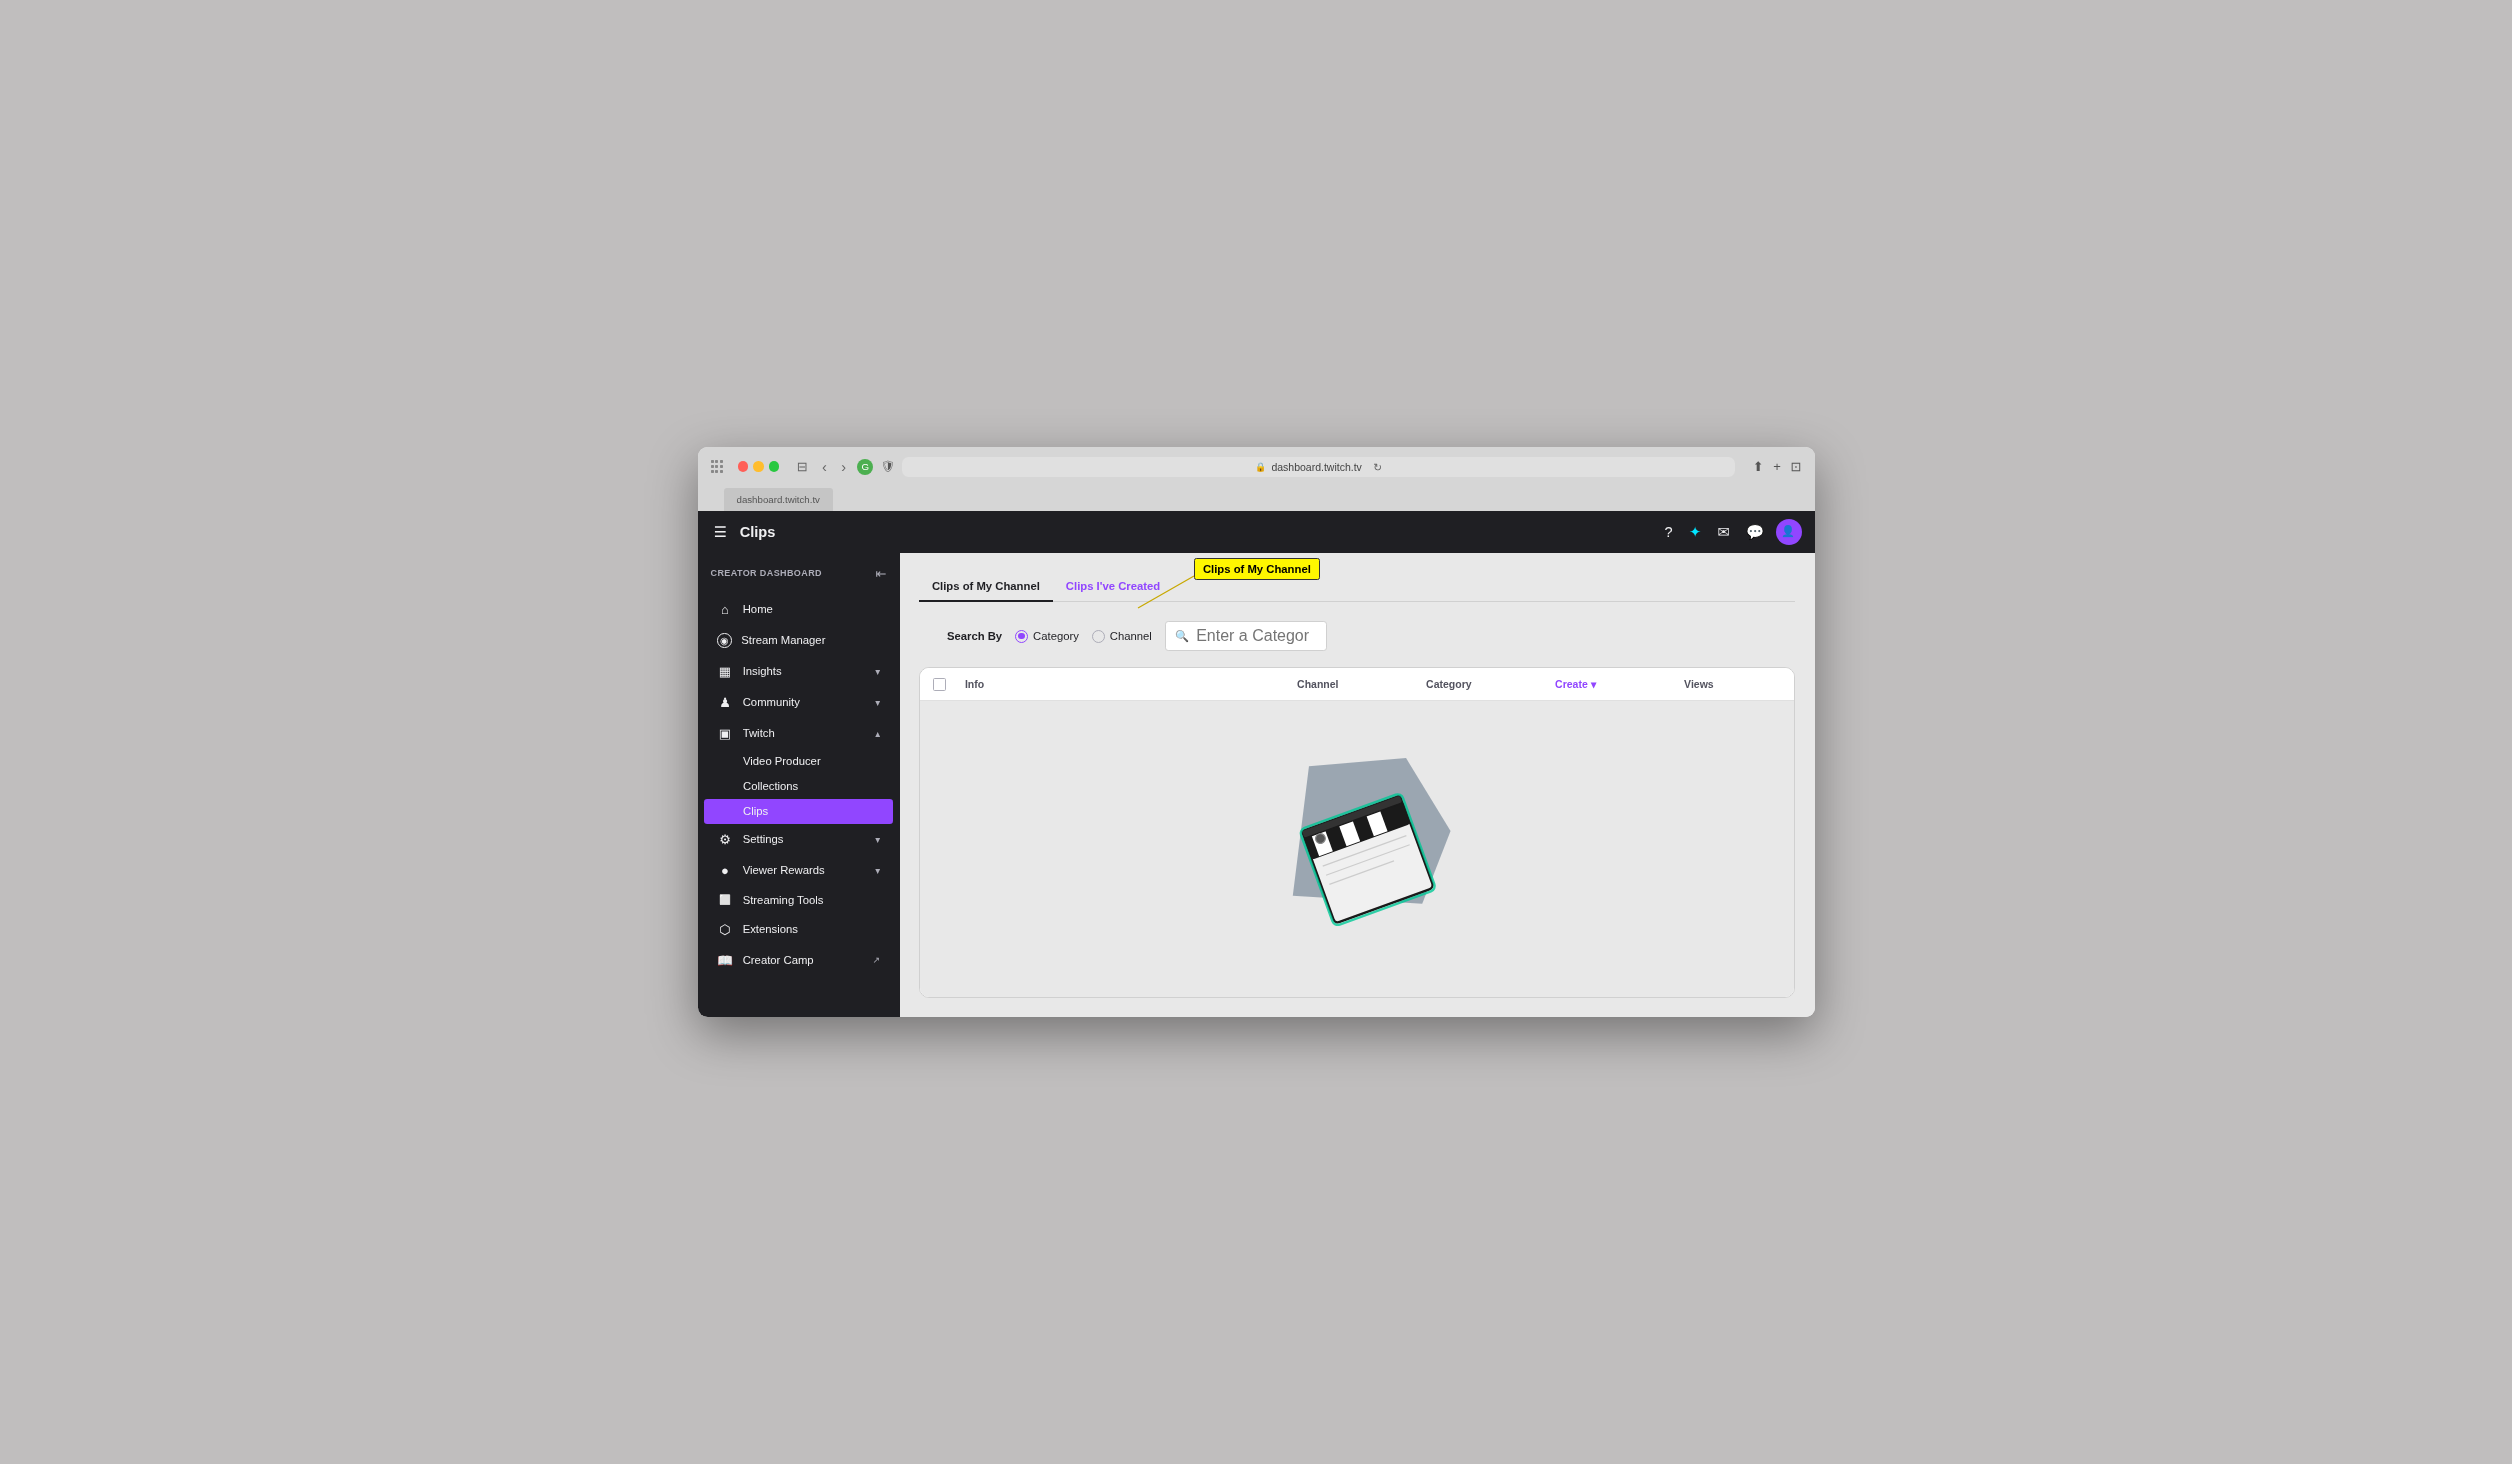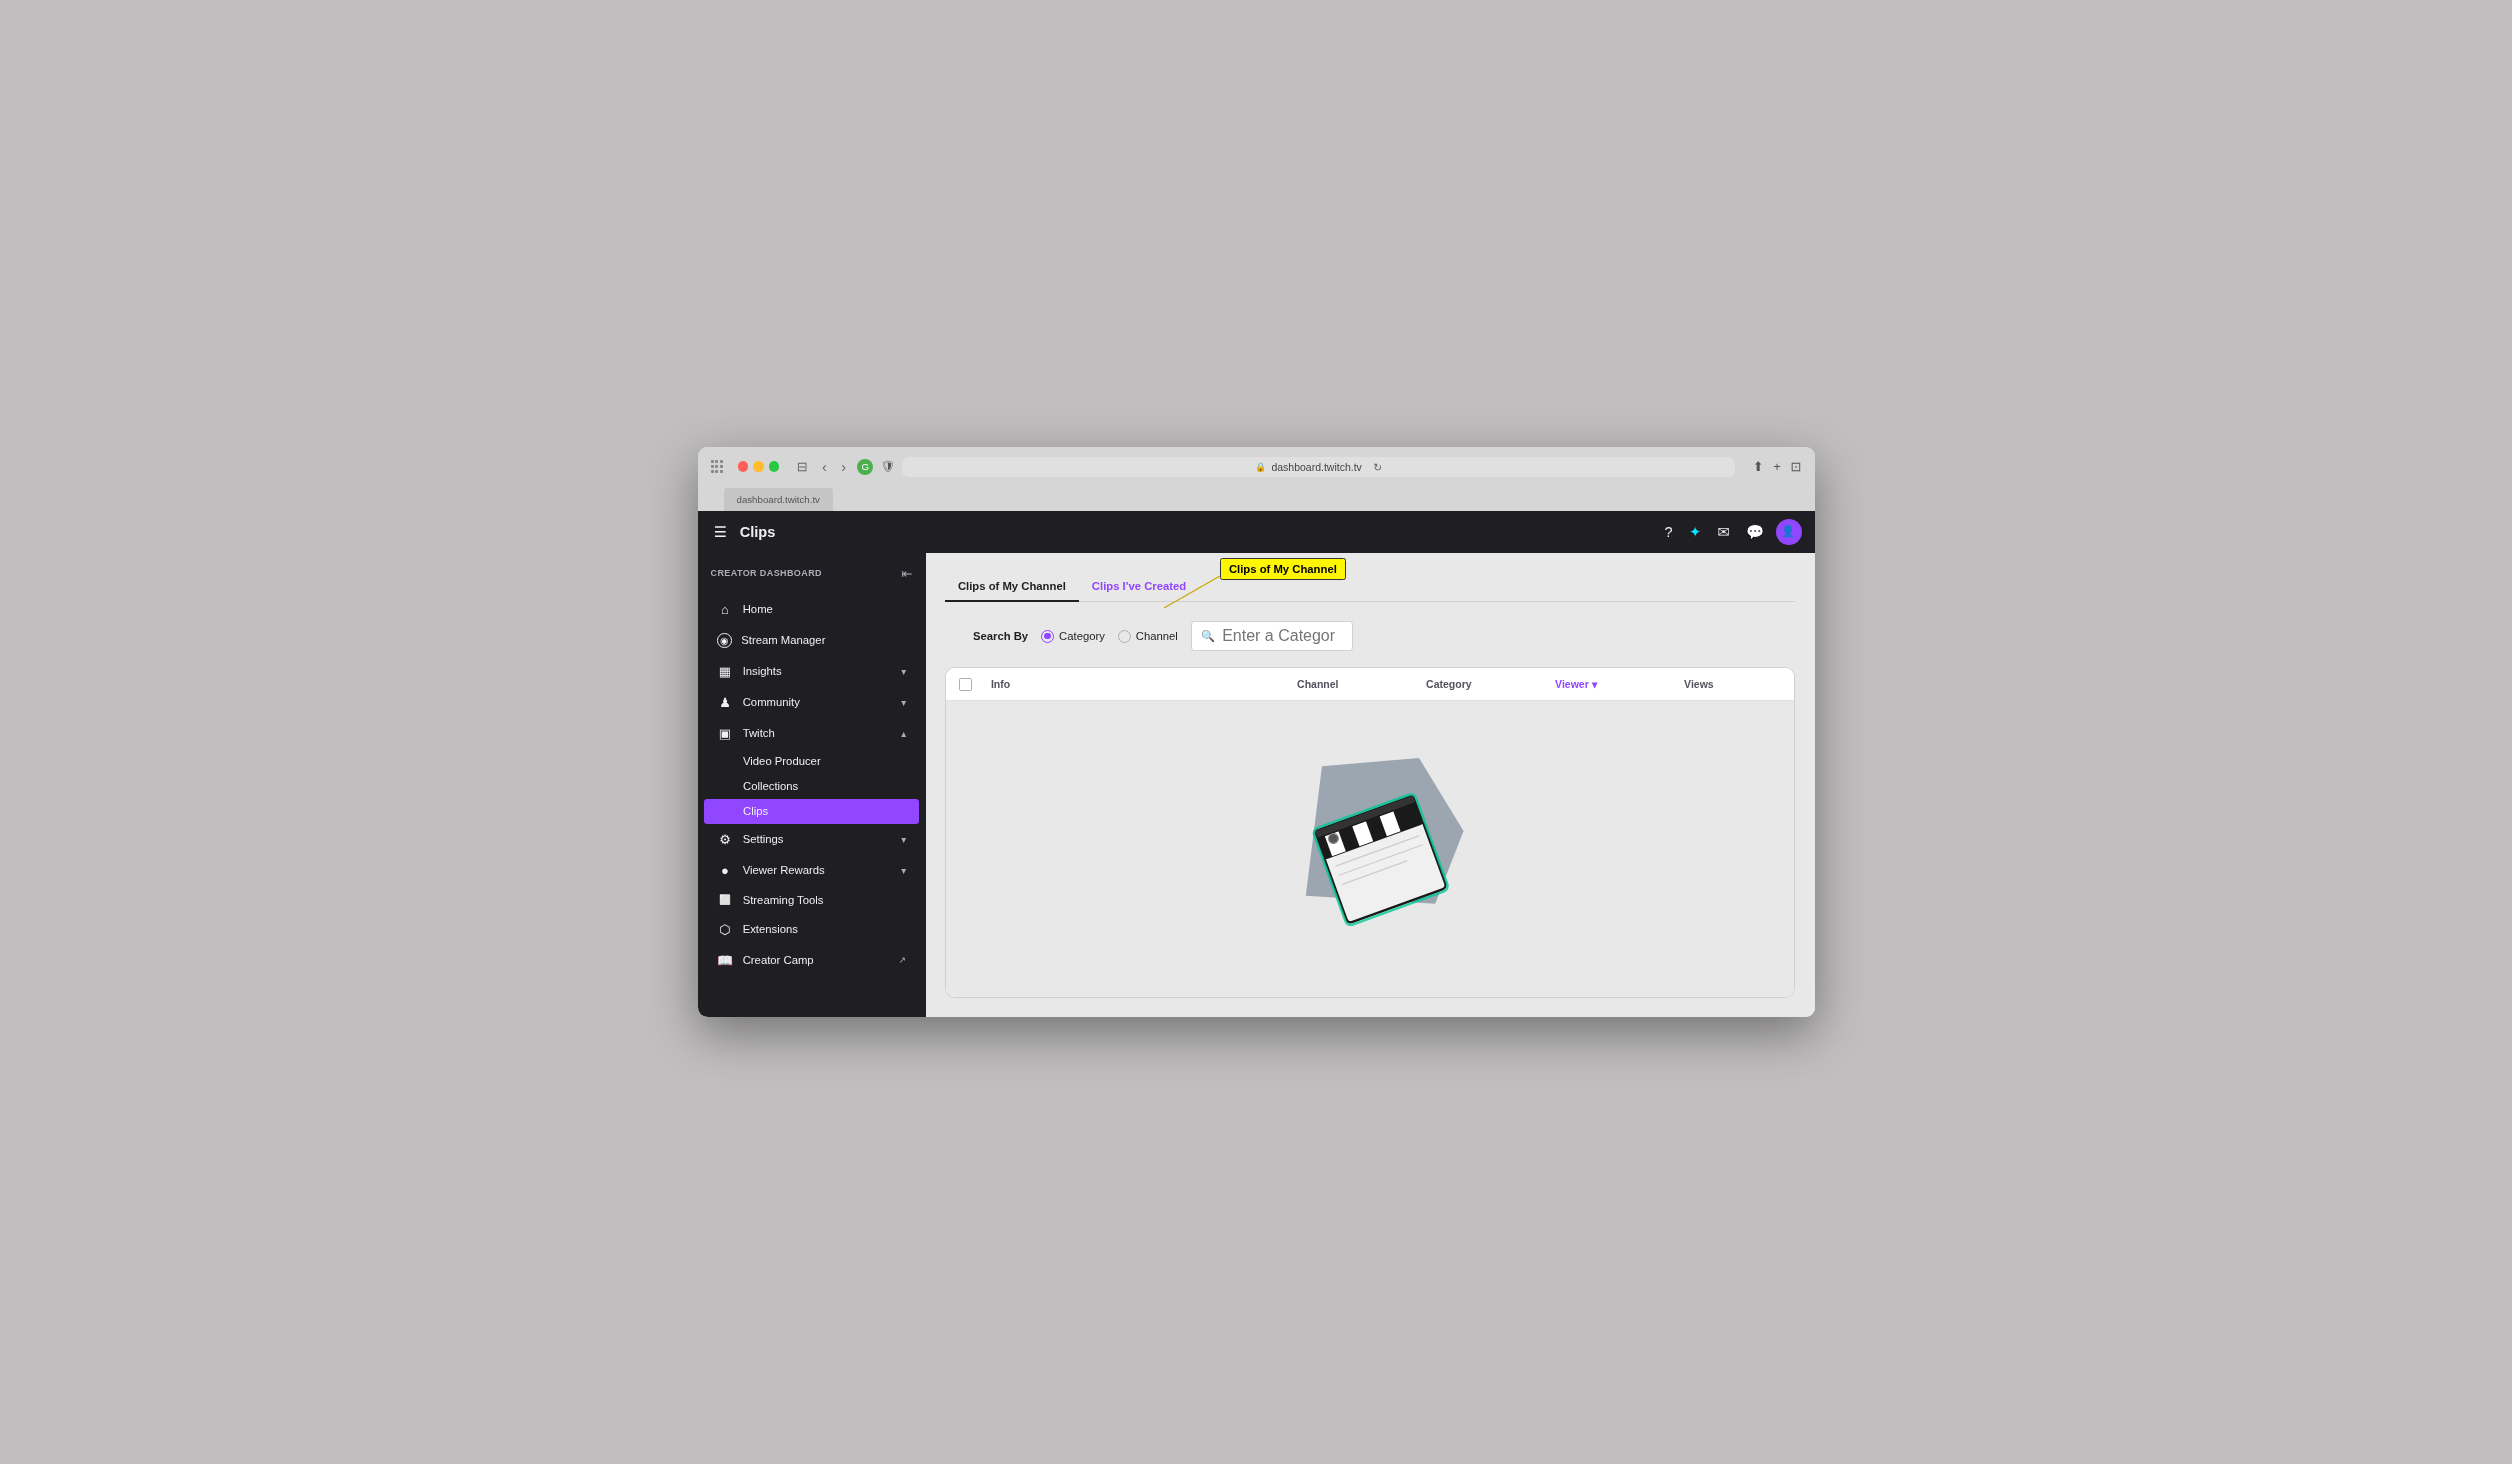--- a/index.html
+++ b/index.html
@@ -218,21 +218,21 @@
 
     
     .app-body {
       display: flex;
       background: #e8e8e8;
       height: calc(100% - 42px - 42px - 24px);
     }
 
     
     .sidebar {
-      width: 228px;
+      width: 202px;
       background: #1f1f23;
       flex-shrink: 0;
       padding: 13px 0;
       min-height: 445px;
     }
 
     .creator-dashboard-header {
       display: flex;
       align-items: center;
       justify-content: space-between;
@@ -699,21 +699,21 @@
 
       <div class="clips-table">
         <div class="table-header">
           <div class="checkbox-th">
             <div class="checkbox"></div>
           </div>
           <div class="th">Info</div>
           <div class="th">Channel</div>
           <div class="th">Category</div>
           <div class="th sortable">
-            <span>Viewer</span>
+            <span>Create</span>
             <span>▾</span>
           </div>
           <div class="th">Views</div>
         </div>
 
         <div class="empty-state">
 
           <div class="clapperboard-container">
             <svg class="clapper-svg" viewBox="0 0 280 220" xmlns="http://www.w3.org/2000/svg">
 

